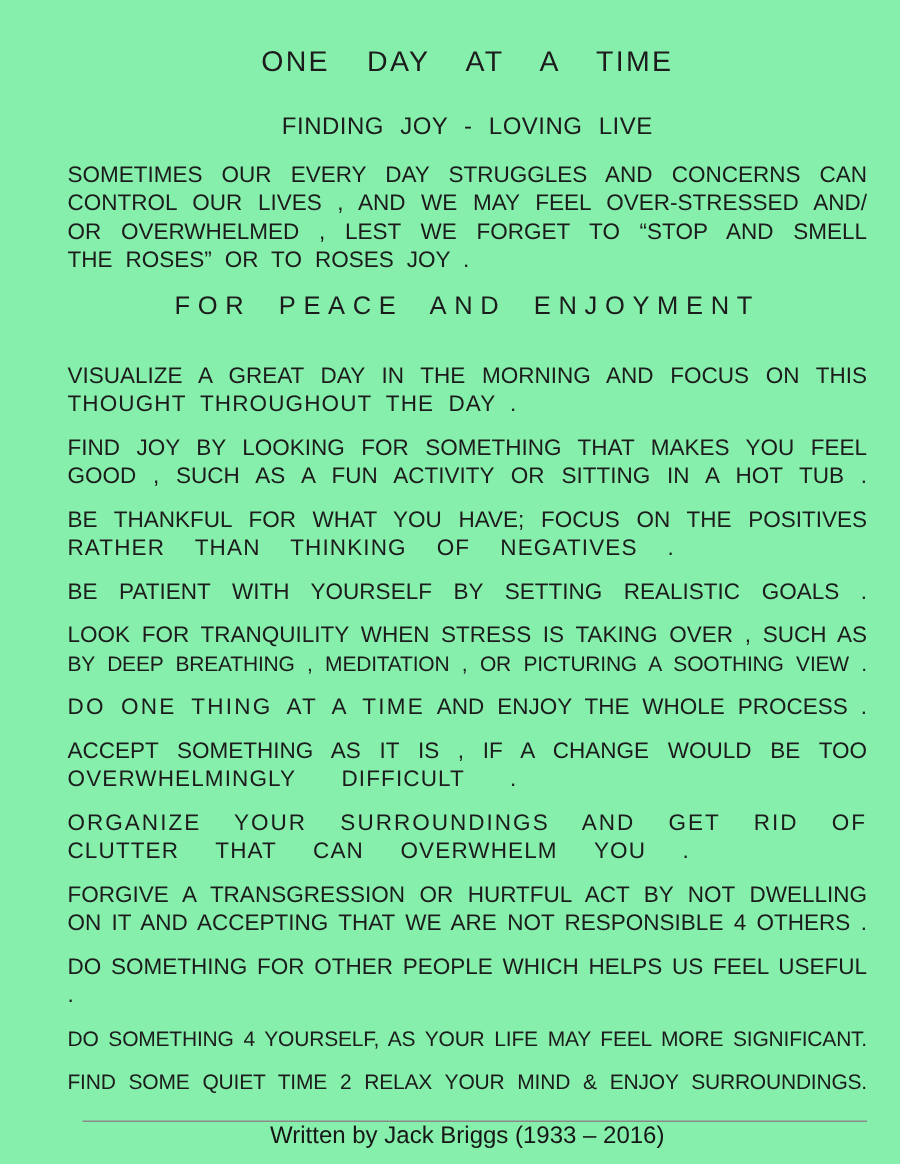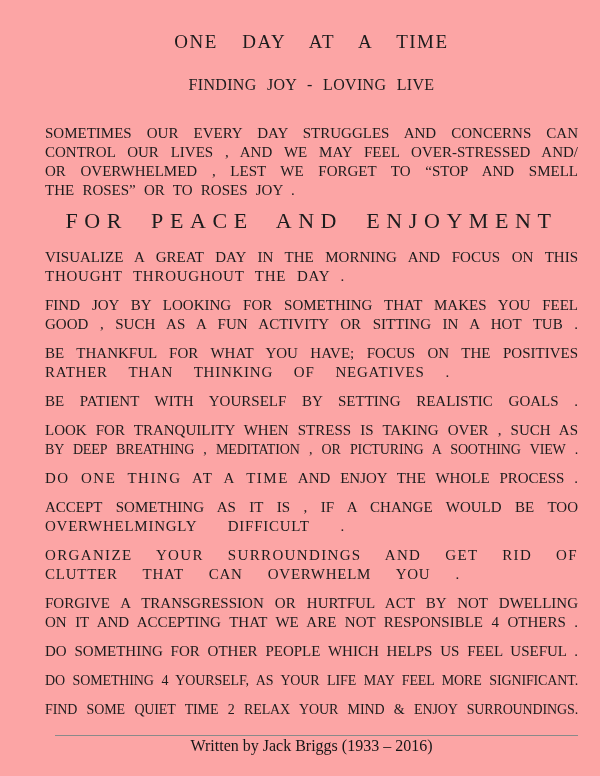--- a/index.html
+++ b/index.html
@@ -2,48 +2,48 @@
 <html><head>
 <meta charset="utf-8">
 <style>
   html, body { margin: 0; padding: 0; background: #ffffff; }
   .page {
     position: relative;
     width: 600px;
     height: 776px;
     box-sizing: border-box;
     padding: 30px 22px 0 45px;
-    background: #fca5a5;
+    background: #86efac;
     color: #1c1c1c;
-    font-family: Liberation Serif, serif;
+    font-family: Liberation Sans, sans-serif;
     overflow: hidden;
   }
   .title {
     text-align: center;
     font-size: 19px;
     line-height: 23px;
     letter-spacing: .08em;
     word-spacing: .95em;
     margin: 0 0 22px 0;
   }
   .subtitle {
     text-align: center;
     font-size: 16px;
     line-height: 19px;
     letter-spacing: .02em;
     word-spacing: .38em;
-    margin: 0 0 30px 0;
+    margin: 0 0 13px 0;
   }
   .heading {
     text-align: center;
-    font-size: 22px;
+    font-size: 17px;
     line-height: 21px;
     letter-spacing: .3em;
     word-spacing: .5em;
-    margin: 8px 0 17px 0;
+    margin: 8px 0 27px 0;
   }
   .para { margin: 0 0 10px 0; }
   .ln {
     font-size: 15px;
     line-height: 19px;
     word-spacing: .12em;
   }
   
   .j { text-align: justify; text-align-last: justify; }
   

